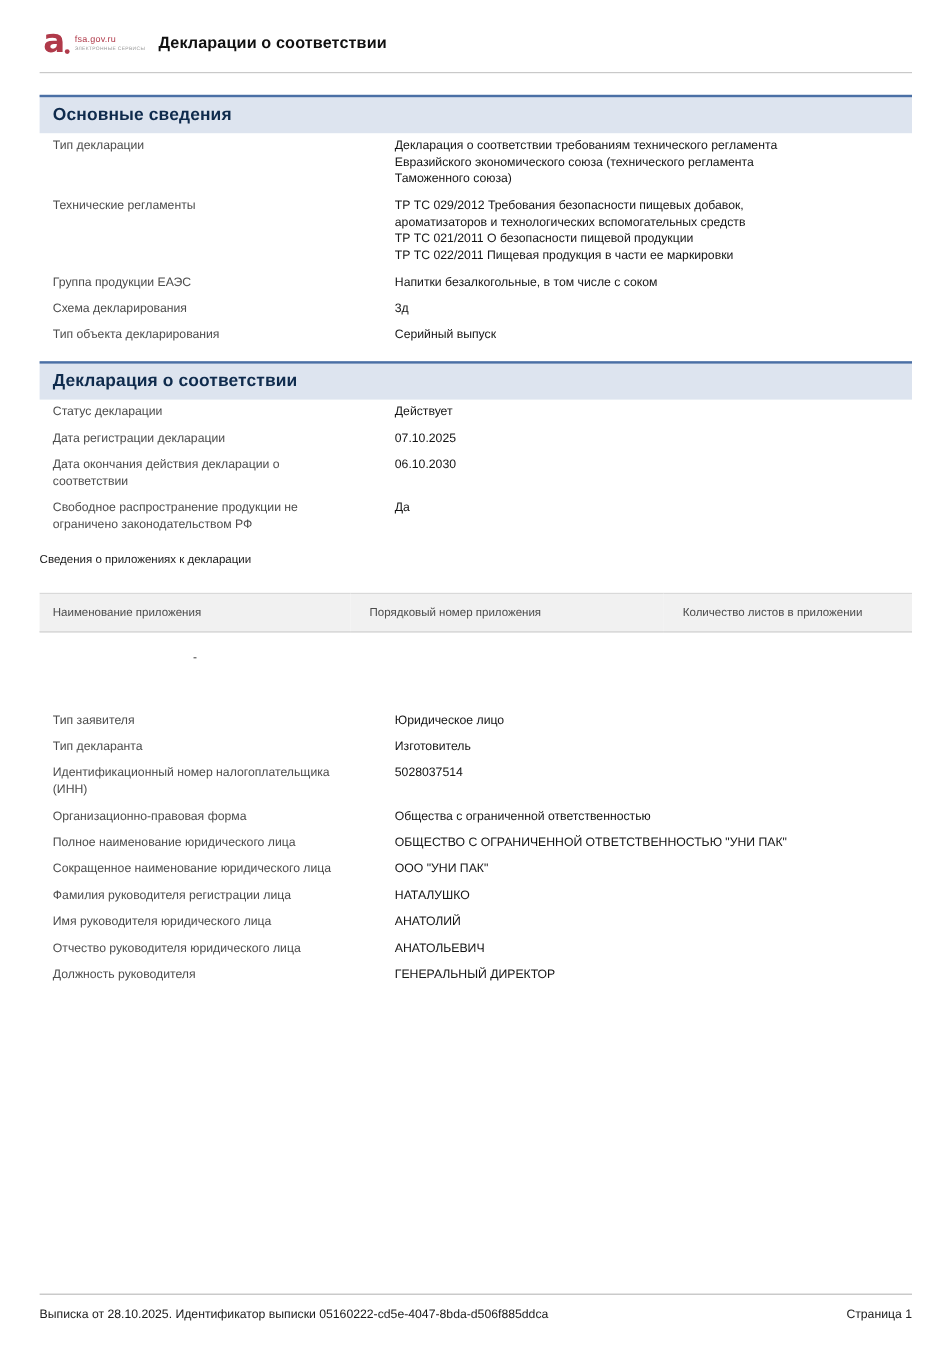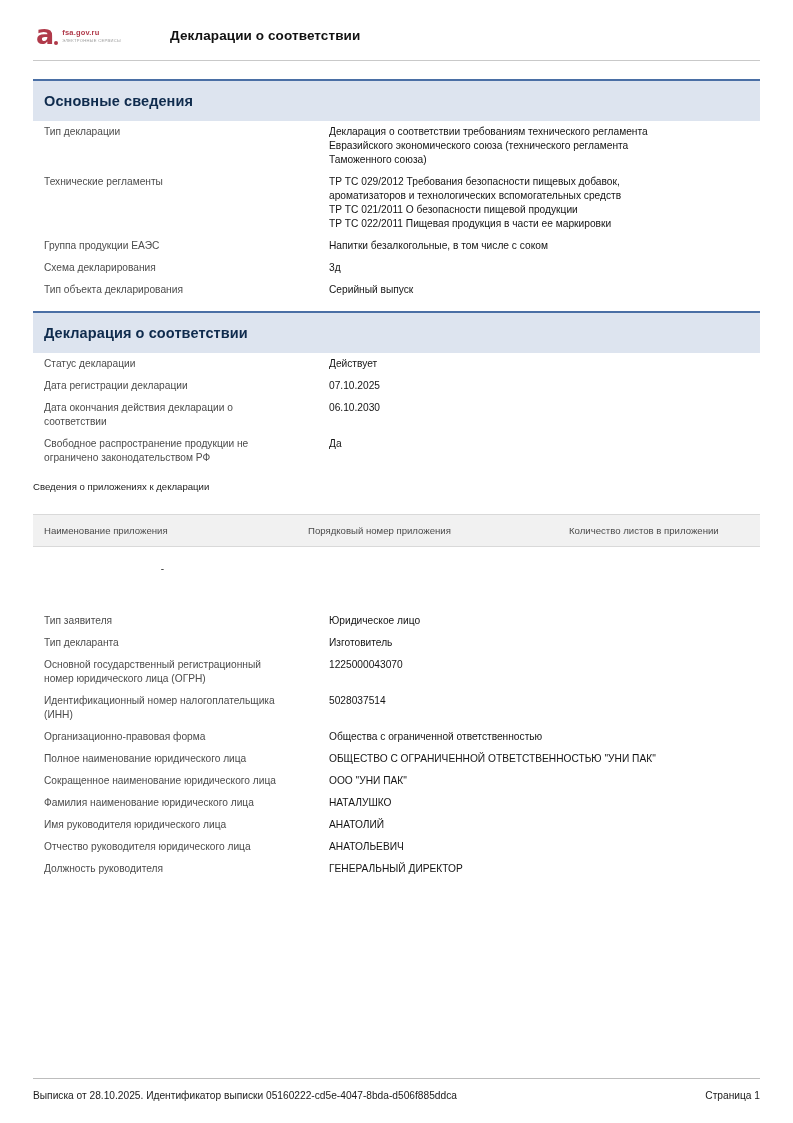--- a/index.html
+++ b/index.html
@@ -58,49 +58,48 @@
     margin-top: 17px;
     margin-left: 1px;
   }
   .logo-text {
     margin-left: 4px;
     margin-top: 5px;
   }
   .logo-url {
     font-size: 7.5px;
     color: #b03a4a;
-    font-weight: 700;
+    font-weight: 400;
     letter-spacing: .2px;
     line-height: 8px;
   }
   .logo-sub {
     font-size: 4.1px;
     color: #9a9a9a;
     letter-spacing: .3px;
     line-height: 6px;
     margin-top: 1px;
   }
   .doc-title {
     font-size: 13.5px;
     font-weight: 700;
     color: #111111;
-    margin-left: 38px;
     letter-spacing: .1px;
   }
   .header-rule {
     height: 1px;
     background: #c9c9c9;
     margin: 0 0 0 0;
   }
 
   
   .section-bar {
     background: #dde4ef;
     border-top: 2px solid #4a6fa5;
-    height: 42px;
+    height: 32px;
     display: flex;
     align-items: center;
     padding-left: 11px;
     box-sizing: border-box;
     margin-top: 0;
   }
   .section-bar span {
     font-size: 14.5px;
     font-weight: 700;
     color: #0f2b4d;
@@ -289,43 +288,38 @@
     <tbody>
         <tr>
       <td class="k multiline">Тип заявителя</td>
       <td class="v multiline">Юридическое лицо</td>
     </tr>
     <tr>
       <td class="k multiline">Тип декларанта</td>
       <td class="v multiline">Изготовитель</td>
     </tr>
     <tr>
-      <td class="k multiline">Основной государственный регистрационный
-номер юридического лица (ОГРН)</td>
-      <td class="v multiline">1225000043070</td>
-    </tr>
-    <tr>
       <td class="k multiline">Идентификационный номер налогоплательщика
 (ИНН)</td>
       <td class="v multiline">5028037514</td>
     </tr>
     <tr>
       <td class="k multiline">Организационно-правовая форма</td>
       <td class="v multiline">Общества с ограниченной ответственностью</td>
     </tr>
     <tr>
       <td class="k multiline">Полное наименование юридического лица</td>
       <td class="v multiline">ОБЩЕСТВО С ОГРАНИЧЕННОЙ ОТВЕТСТВЕННОСТЬЮ "УНИ ПАК"</td>
     </tr>
     <tr>
       <td class="k multiline">Сокращенное наименование юридического лица</td>
       <td class="v multiline">ООО "УНИ ПАК"</td>
     </tr>
     <tr>
-      <td class="k multiline">Фамилия наименование юридического лица</td>
+      <td class="k multiline">Фамилия руководителя регистрации лица</td>
       <td class="v multiline">НАТАЛУШКО</td>
     </tr>
     <tr>
       <td class="k multiline">Имя руководителя юридического лица</td>
       <td class="v multiline">АНАТОЛИЙ</td>
     </tr>
     <tr>
       <td class="k multiline">Отчество руководителя юридического лица</td>
       <td class="v multiline">АНАТОЛЬЕВИЧ</td>
     </tr>

